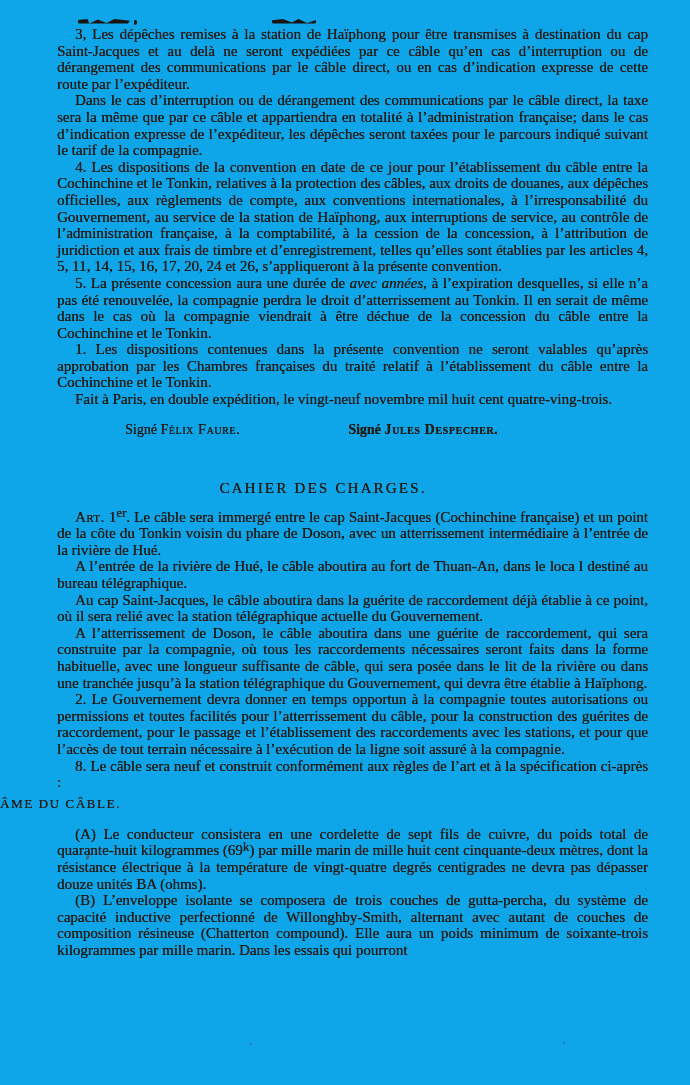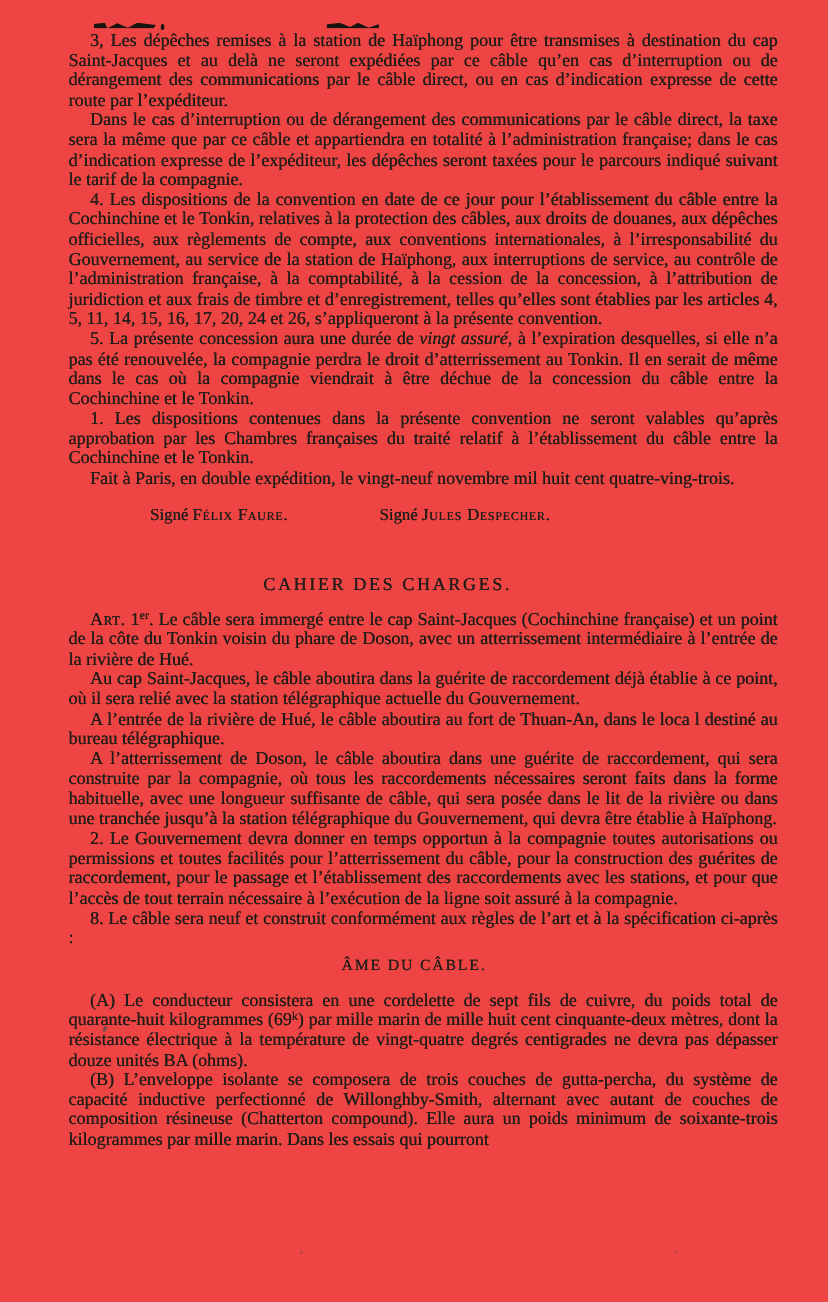--- a/index.html
+++ b/index.html
@@ -29,56 +29,56 @@
   }
   .textblock p {
     margin: 0;
     text-indent: 18px;
   }
   #convention-paragraphs {
     padding-top: 26px;
   }
   .textblock i { font-style: italic; }
   .textblock sup, .spec sup {
-    font-size: 10px;
+    font-size: 13px;
     line-height: 0;
     vertical-align: baseline;
     position: relative;
     top: -4.5px;
   }
   .sc {
     font-variant: small-caps;
     letter-spacing: 0.4px;
   }
   .signatures {
     margin: 13px 0 0 57px;
     width: 591px;
     display: flex;
     font-size: 14px;
     line-height: 17px;
   }
   .sig-left  { margin-left: 68px; }
-  .sig-right { margin-left: 76px; }
+  .sig-right { margin-left: 108px; font-weight: bold; }
   .signatures .sc { letter-spacing: 0.6px; }
   .heading {
     margin: 42px 0 0 0;
     width: 646px;
     text-align: center;
     font-size: 15px;
     font-weight: normal;
     letter-spacing: 2.2px;
     line-height: 17px;
   }
   .cahier-block {
     margin-top: 12px;
   }
   .subheading {
     margin: 5px 0 0 0;
     width: 690px;
-    text-align: center;
+    text-align: left;
     font-size: 13px;
     font-weight: normal;
     letter-spacing: 1.6px;
     line-height: 16px;
   }
   .spec-block {
     margin-top: 14px;
   }
   
   .top-artifact { position: absolute; top: 0; left: 0; width: 690px; height: 26px; }
@@ -101,48 +101,48 @@
   }
   .speck-1 { left: 372px; top: 492px;  width: 2px; height: 2px; }
   .speck-2 { left: 86px;  top: 855px;  width: 3px; height: 5px; transform: rotate(25deg); opacity: 0.75; }
   .speck-3 { left: 455px; top: 903px;  width: 3px; height: 3px; }
   .speck-4 { left: 250px; top: 1043px; width: 2px; height: 2px; }
   .speck-5 { left: 563px; top: 1042px; width: 2px; height: 2px; }
 </style>
 </head>
 <body>
 
-<div class="page" style="background: #ef4444; color: rgb(33, 29, 24);">
+<div class="page" style="background: #0ea5e9; color: rgb(33, 29, 24);">
 
   <div class="top-artifact">
     <span class="smudge smudge-1"></span>
     <span class="smudge smudge-dot"></span>
     <span class="smudge smudge-2"></span>
   </div>
 
   <div class="textblock" id="convention-paragraphs">
       <p><span>3, Les dépêches remises à la station de Haïphong pour être transmises à destination du cap Saint-Jacques et au delà ne seront expédiées par ce câble qu’en cas d’interruption ou de dérangement des communications par le câble direct, ou en cas d’indication expresse de cette route par l’expéditeur.</span></p>
       <p><span>Dans le cas d’interruption ou de dérangement des communications par le câble direct, la taxe sera la même que par ce câble et appartiendra en totalité à l’administration française; dans le cas d’indication expresse de l’expéditeur, les dépêches seront taxées pour le parcours indiqué suivant le tarif de la compagnie.</span></p>
       <p><span>4. Les dispositions de la convention en date de ce jour pour l’établissement du câble entre la Cochinchine et le Tonkin, relatives à la protection des câbles, aux droits de douanes, aux dépêches officielles, aux règlements de compte, aux conventions internationales, à l’irresponsabilité du Gouvernement, au service de la station de Haïphong, aux interruptions de service, au contrôle de l’administration française, à la comptabilité, à la cession de la concession, à l’attribution de juridiction et aux frais de timbre et d’enregistrement, telles qu’elles sont établies par les articles 4, 5, 11, 14, 15, 16, 17, 20, 24 et 26, s’appliqueront à la présente convention.</span></p>
-      <p><span>5. La présente concession aura une durée de </span><i>vingt assuré</i><span>, à l’expiration desquelles, si elle n’a pas été renouvelée, la compagnie perdra le droit d’atterrissement au Tonkin. Il en serait de même dans le cas où la compagnie viendrait à être déchue de la concession du câble entre la Cochinchine et le Tonkin.</span></p>
+      <p><span>5. La présente concession aura une durée de </span><i>avec années</i><span>, à l’expiration desquelles, si elle n’a pas été renouvelée, la compagnie perdra le droit d’atterrissement au Tonkin. Il en serait de même dans le cas où la compagnie viendrait à être déchue de la concession du câble entre la Cochinchine et le Tonkin.</span></p>
       <p><span>1. Les dispositions contenues dans la présente convention ne seront valables qu’après approbation par les Chambres françaises du traité relatif à l’établissement du câble entre la Cochinchine et le Tonkin.</span></p>
       <p><span>Fait à Paris, en double expédition, le vingt-neuf novembre mil huit cent quatre-ving-trois.</span></p>
     </div>
 
   <div class="signatures">
     <span class="sig-left"><span>Signé </span><span class="sc">Félix Faure.</span></span>
     <span class="sig-right"><span>Signé </span><span class="sc">Jules Despecher.</span></span>
   </div>
 
   <h2 class="heading">CAHIER DES CHARGES.</h2>
 
   <div class="textblock cahier-block" id="cahier-paragraphs">
       <p><span class="sc">Art.</span><span> 1</span><sup>er</sup><span>. Le câble sera immergé entre le cap Saint-Jacques (Cochinchine française) et un point de la côte du Tonkin voisin du phare de Doson, avec un atterrissement intermédiaire à l’entrée de la rivière de Hué.</span></p>
+      <p><span>A l’entrée de la rivière de Hué, le câble aboutira au fort de Thuan-An, dans le loca l destiné au bureau télégraphique.</span></p>
       <p><span>Au cap Saint-Jacques, le câble aboutira dans la guérite de raccordement déjà établie à ce point, où il sera relié avec la station télégraphique actuelle du Gouvernement.</span></p>
-      <p><span>A l’entrée de la rivière de Hué, le câble aboutira au fort de Thuan-An, dans le loca l destiné au bureau télégraphique.</span></p>
       <p><span>A l’atterrissement de Doson, le câble aboutira dans une guérite de raccordement, qui sera construite par la compagnie, où tous les raccordements nécessaires seront faits dans la forme habituelle, avec une longueur suffisante de câble, qui sera posée dans le lit de la rivière ou dans une tranchée jusqu’à la station télégraphique du Gouvernement, qui devra être établie à Haïphong.</span></p>
       <p><span>2. Le Gouvernement devra donner en temps opportun à la compagnie toutes autorisations ou permissions et toutes facilités pour l’atterrissement du câble, pour la construction des guérites de raccordement, pour le passage et l’établissement des raccordements avec les stations, et pour que l’accès de tout terrain nécessaire à l’exécution de la ligne soit assuré à la compagnie.</span></p>
       <p><span>8. Le câble sera neuf et construit conformément aux règles de l’art et à la spécification ci-après :</span></p>
     </div>
 
   <h3 class="subheading">ÂME DU CÂBLE.</h3>
 
   <div class="textblock spec-block spec" id="ame-paragraphs">
       <p><span>(A) Le conducteur consistera en une cordelette de sept fils de cuivre, du poids total de quarante-huit kilogrammes (69</span><sup>k</sup><span>) par mille marin de mille huit cent cinquante-deux mètres, dont la résistance électrique à la température de vingt-quatre degrés centigrades ne devra pas dépasser douze unités BA (ohms).</span></p>
       <p><span>(B) L’enveloppe isolante se composera de trois couches de gutta-percha, du système de capacité inductive perfectionné de Willonghby-Smith, alternant avec autant de couches de composition résineuse (Chatterton compound). Elle aura un poids minimum de soixante-trois kilogrammes par mille marin. Dans les essais qui pourront</span></p>

